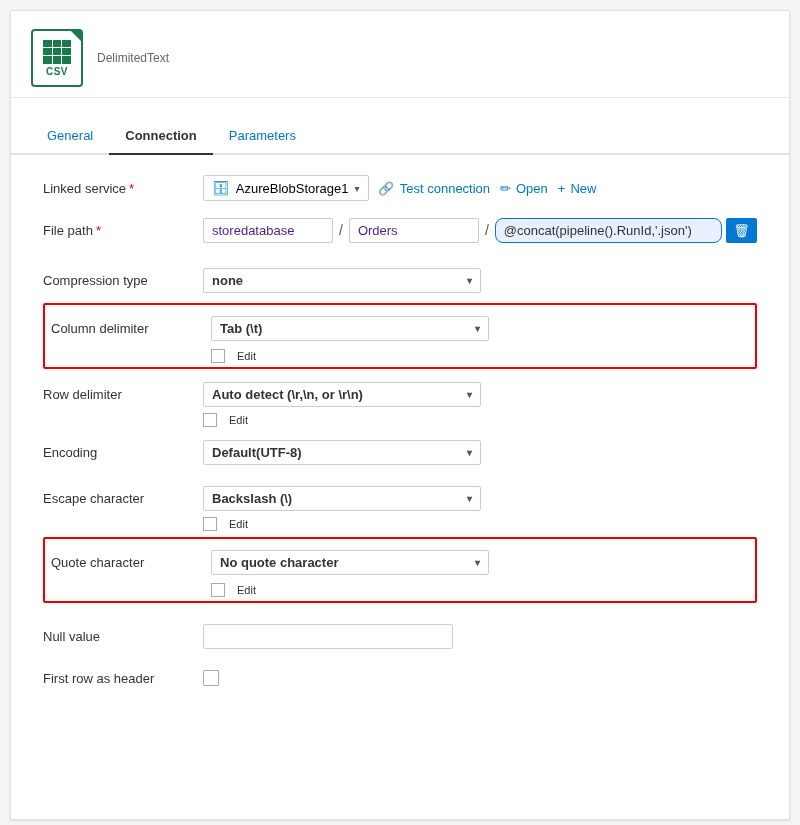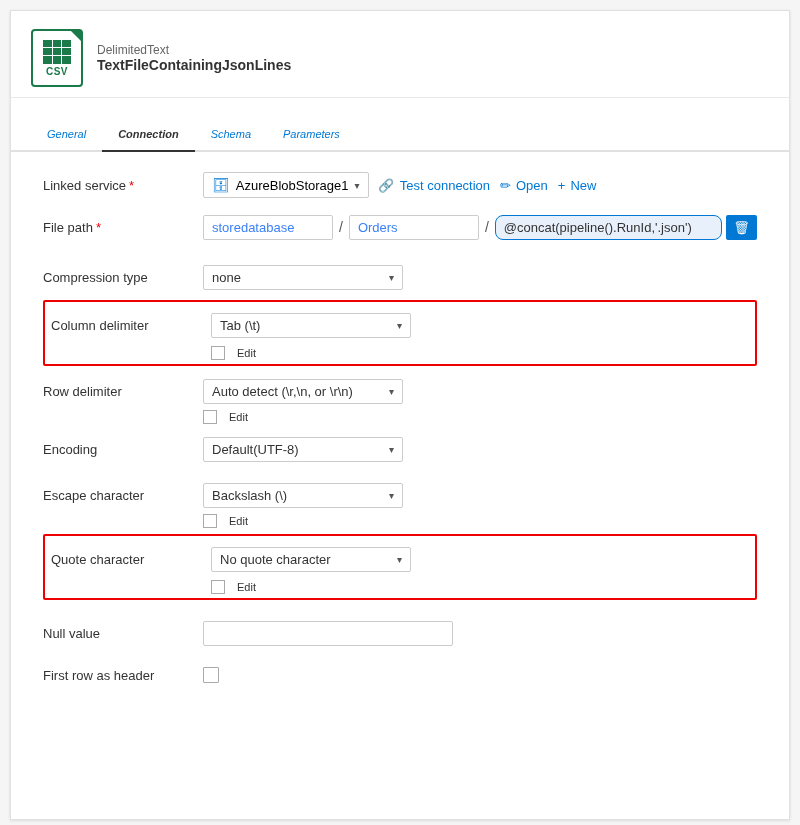--- a/index.html
+++ b/index.html
@@ -84,27 +84,26 @@
     .tabs-bar {
       display: flex;
       align-items: flex-end;
       padding: 0 20px;
       border-bottom: 2px solid #e0e0e0;
       margin-top: 20px;
       gap: 0;
     }
     .tab {
       padding: 10px 16px;
-      font-size: 11px;
+      font-size: 13px;
       cursor: pointer;
       color: #0078d4;
       border-bottom: 2px solid transparent;
       margin-bottom: -2px;
       text-decoration: none;
-      font-style: italic;
     }
     .tab.active {
       color: #333;
       font-weight: 600;
       border-bottom: 2px solid #333;
     }
 
     
     .form-section {
       padding: 14px 32px;
@@ -183,21 +182,21 @@
       gap: 4px;
       flex: 1;
     }
     .path-input {
       border: 1px solid #ccc;
       padding: 4px 8px;
       border-radius: 2px;
       font-size: 13px;
       width: 130px;
       background: #fff;
-      color: #3b82f6;
+      color: #4c1d95;
     }
     .path-separator {
       color: #555;
       font-size: 14px;
       padding: 0 2px;
     }
     .path-input-wide {
       border: 1px solid #0078d4;
       padding: 4px 8px;
       border-radius: 8px;
@@ -221,22 +220,23 @@
 
     
     .select-field {
       display: flex;
       align-items: center;
       border: 1px solid #ccc;
       background: #fff;
       padding: 4px 8px;
       border-radius: 2px;
       cursor: pointer;
-      width: 200px;
+      width: 278px;
       justify-content: space-between;
+      font-weight: bold;
     }
     .select-field-text {
       color: #333;
       font-size: 13px;
     }
     .select-chevron {
       color: #555;
       font-size: 10px;
       margin-left: 8px;
     }
@@ -293,28 +293,26 @@
         <div class="csv-cell green"></div>
         <div class="csv-cell green"></div>
         <div class="csv-cell green"></div>
         <div class="csv-cell green"></div>
         <div class="csv-cell green"></div>
       </div>
       <span class="csv-label-text">CSV</span>
     </div>
     <div class="header-info">
       <div class="type-name">DelimitedText</div>
-      <div class="dataset-name">TextFileContainingJsonLines</div>
     </div>
   </div>
 
   <div class="tabs-bar">
     <div class="tab">General</div>
     <div class="tab active">Connection</div>
-    <div class="tab">Schema</div>
     <div class="tab">Parameters</div>
   </div>
 
   <div class="form-section">
 
     <div class="form-row">
       <div class="form-label">
         <span>Linked service</span>
         <span class="required-star">*</span>
       </div>

